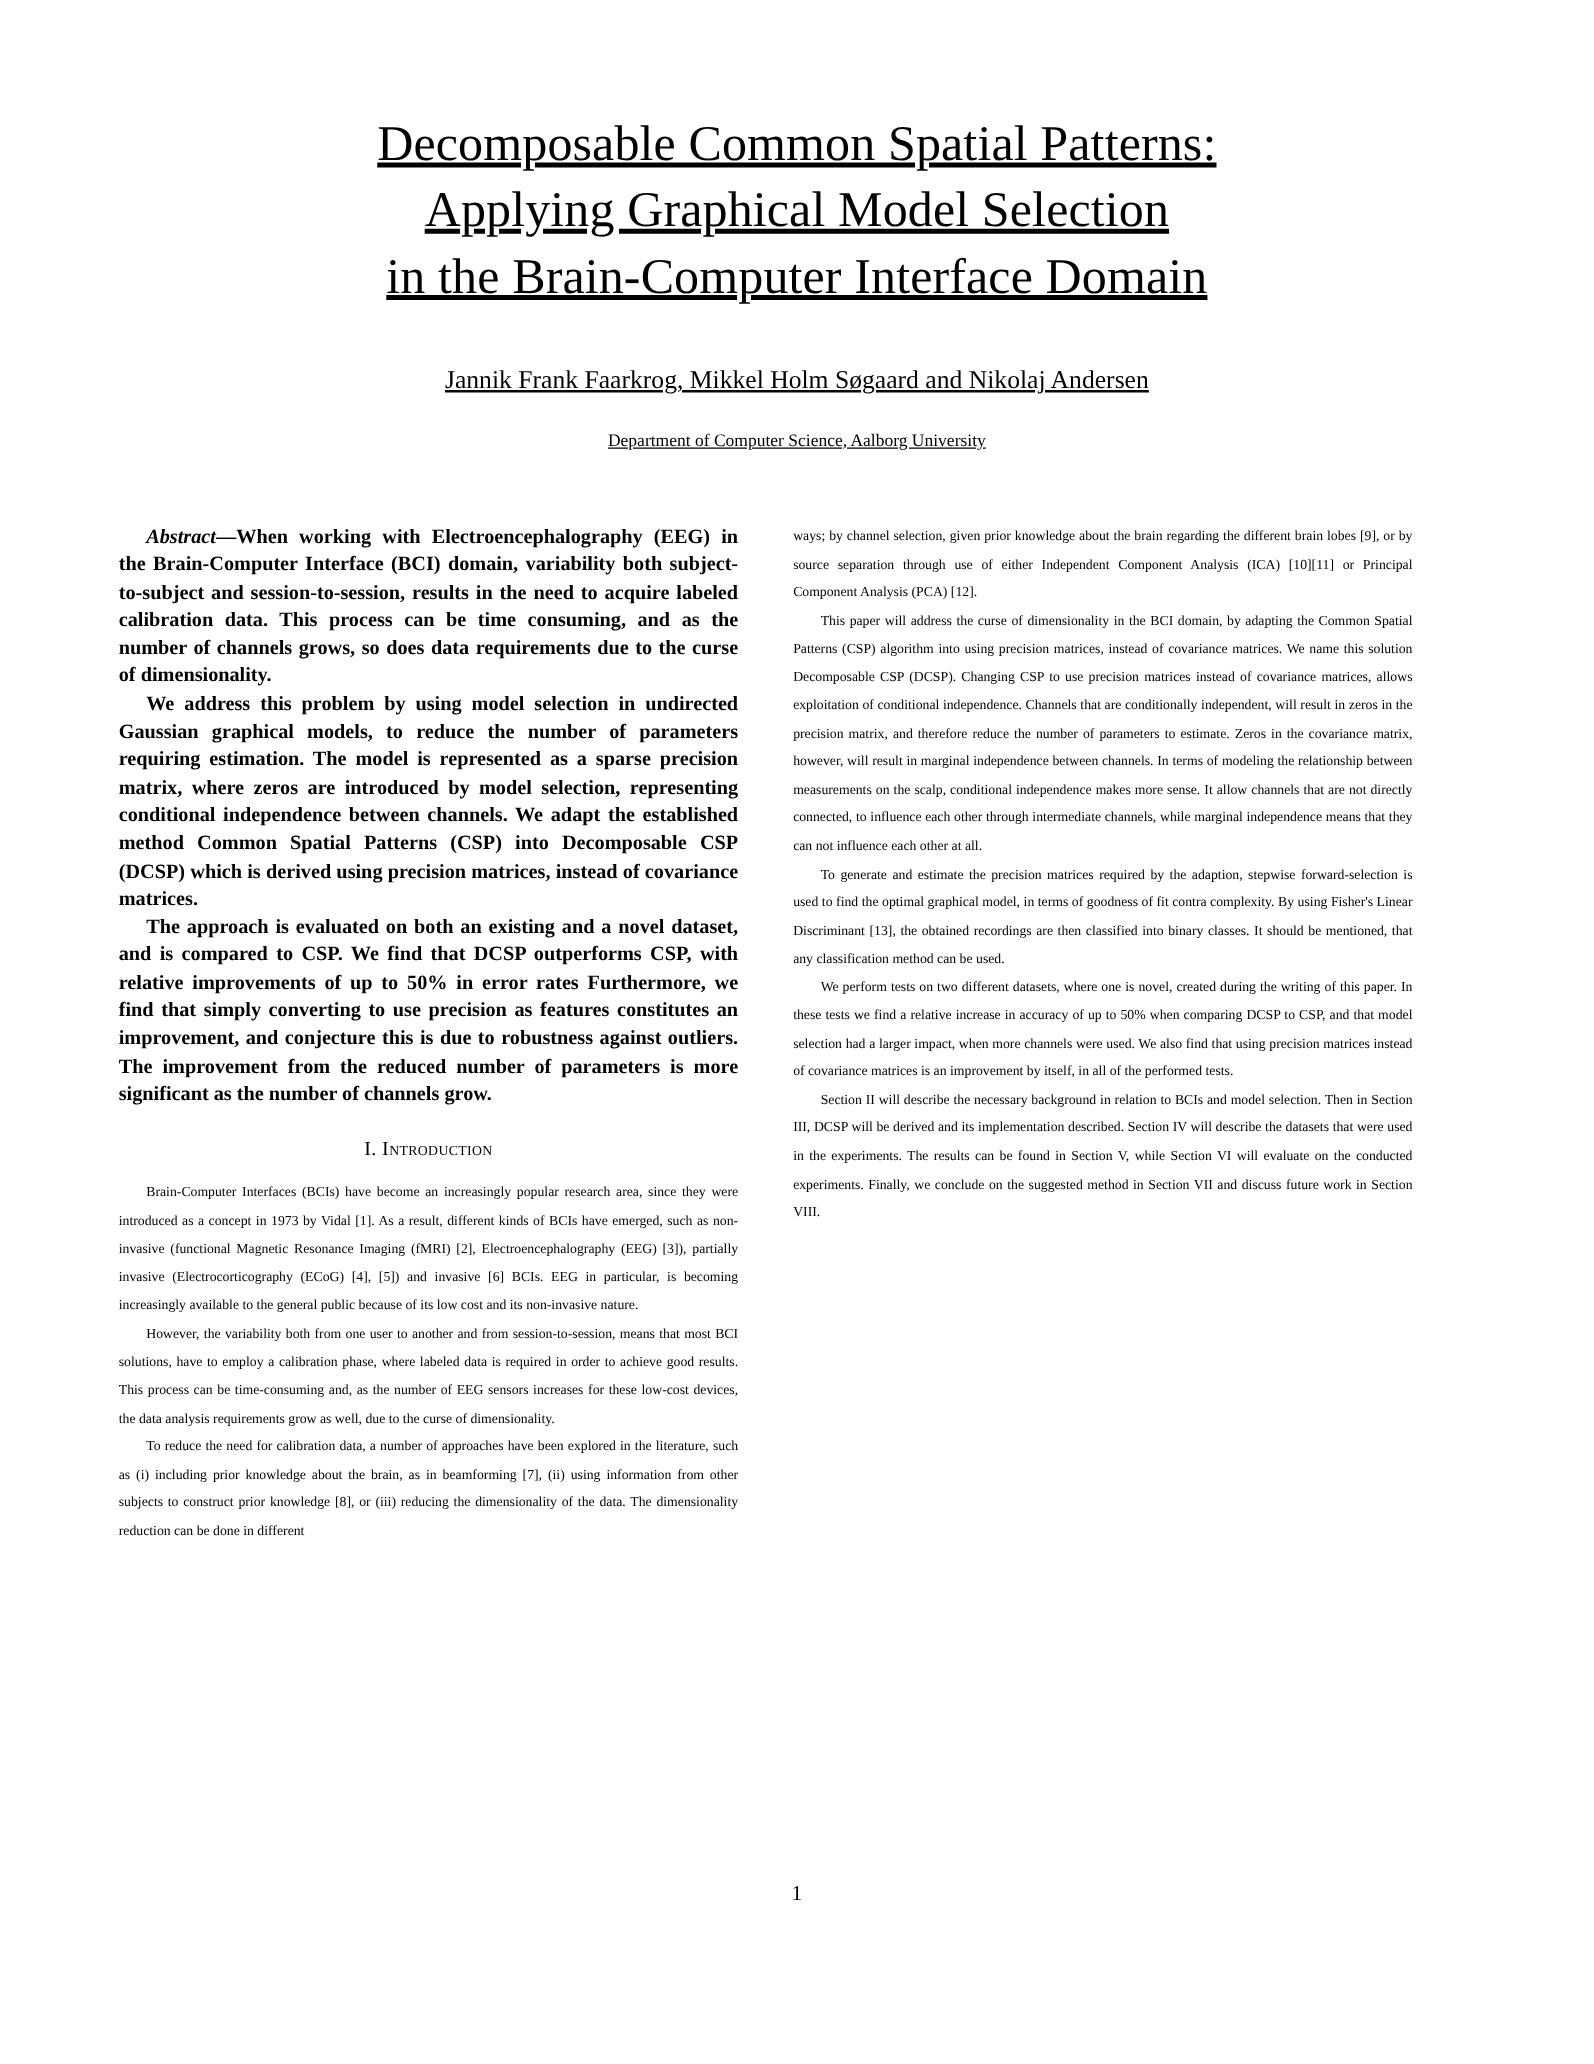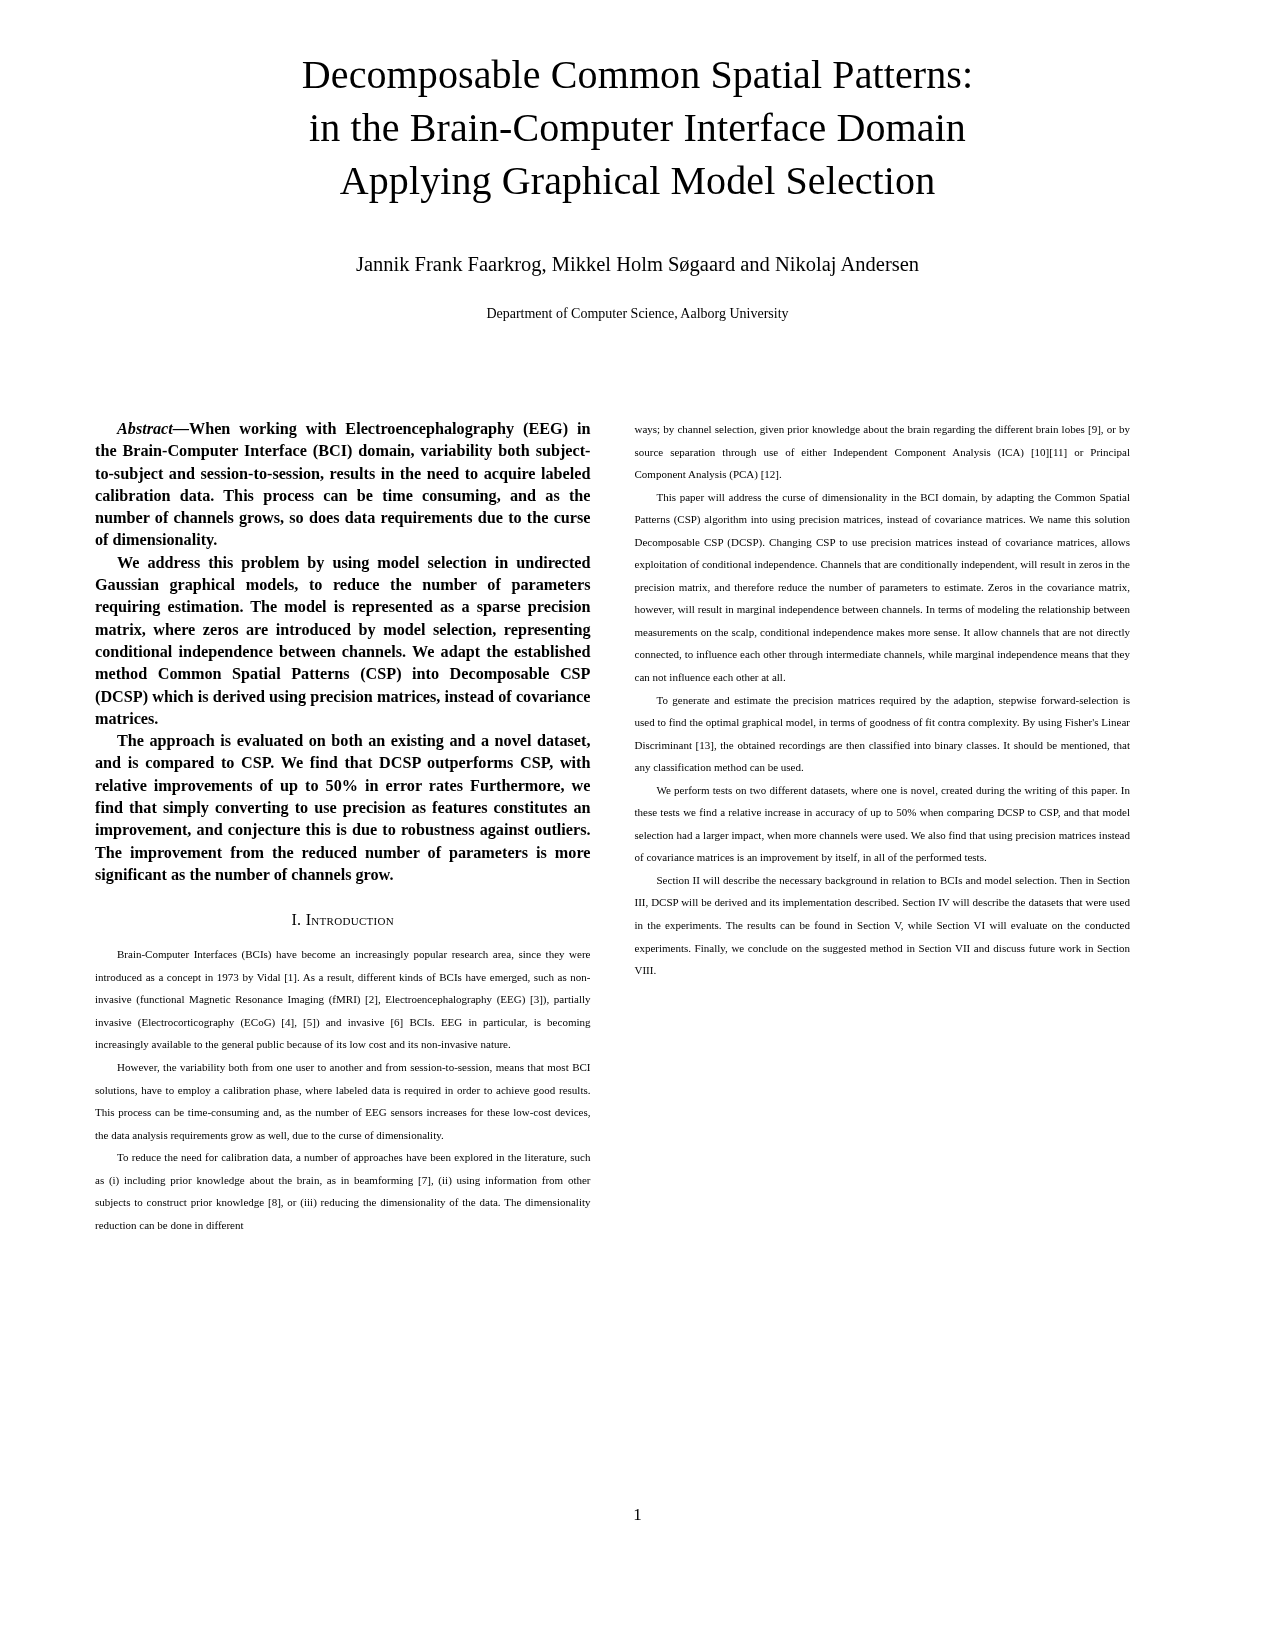--- a/index.html
+++ b/index.html
@@ -14,22 +14,23 @@
     margin: 0 auto;
     background: #ffffff;
     font-family: "Liberation Serif", "DejaVu Serif", serif;
     color: #000000;
     box-sizing: border-box;
     overflow: hidden;
   }
 
   
   .title-block {
-    padding-top: 48px;
+    padding-top: 88px;
     text-align: center;
+    text-decoration: underline;
   }
   .paper-title {
     font-family: "Liberation Serif", "DejaVu Serif", serif;
     font-size: 40px;
     font-weight: normal;
     line-height: 53px;
     margin: 0 auto;
     width: 880px;
     letter-spacing: 0.1px;
   }
@@ -112,22 +113,22 @@
   }
 </style>
 </head>
 <body>
 
 <div class="page">
 
   <div class="title-block">
     <h1 class="paper-title">
       <span class="tline">Decomposable Common Spatial Patterns:</span>
+      <span class="tline">Applying Graphical Model Selection</span>
       <span class="tline">in the Brain-Computer Interface Domain</span>
-      <span class="tline">Applying Graphical Model Selection</span>
     </h1>
     <div class="authors">Jannik Frank Faarkrog, Mikkel Holm Søgaard and Nikolaj Andersen</div>
     <div class="affiliation">Department of Computer Science, Aalborg University</div>
   </div>
 
   <div class="columns">
 
     <div class="col">
 
       <p class="abstract"><span class="abstract-lead">Abstract</span><span>—</span><span>When working with Electroencephalography (EEG) in the Brain-Computer Interface (BCI) domain, variability both subject-to-subject and session-to-session, results in the need to acquire labeled calibration data. This process can be time consuming, and as the number of channels grows, so does data requirements due to the curse of dimensionality.</span></p>

